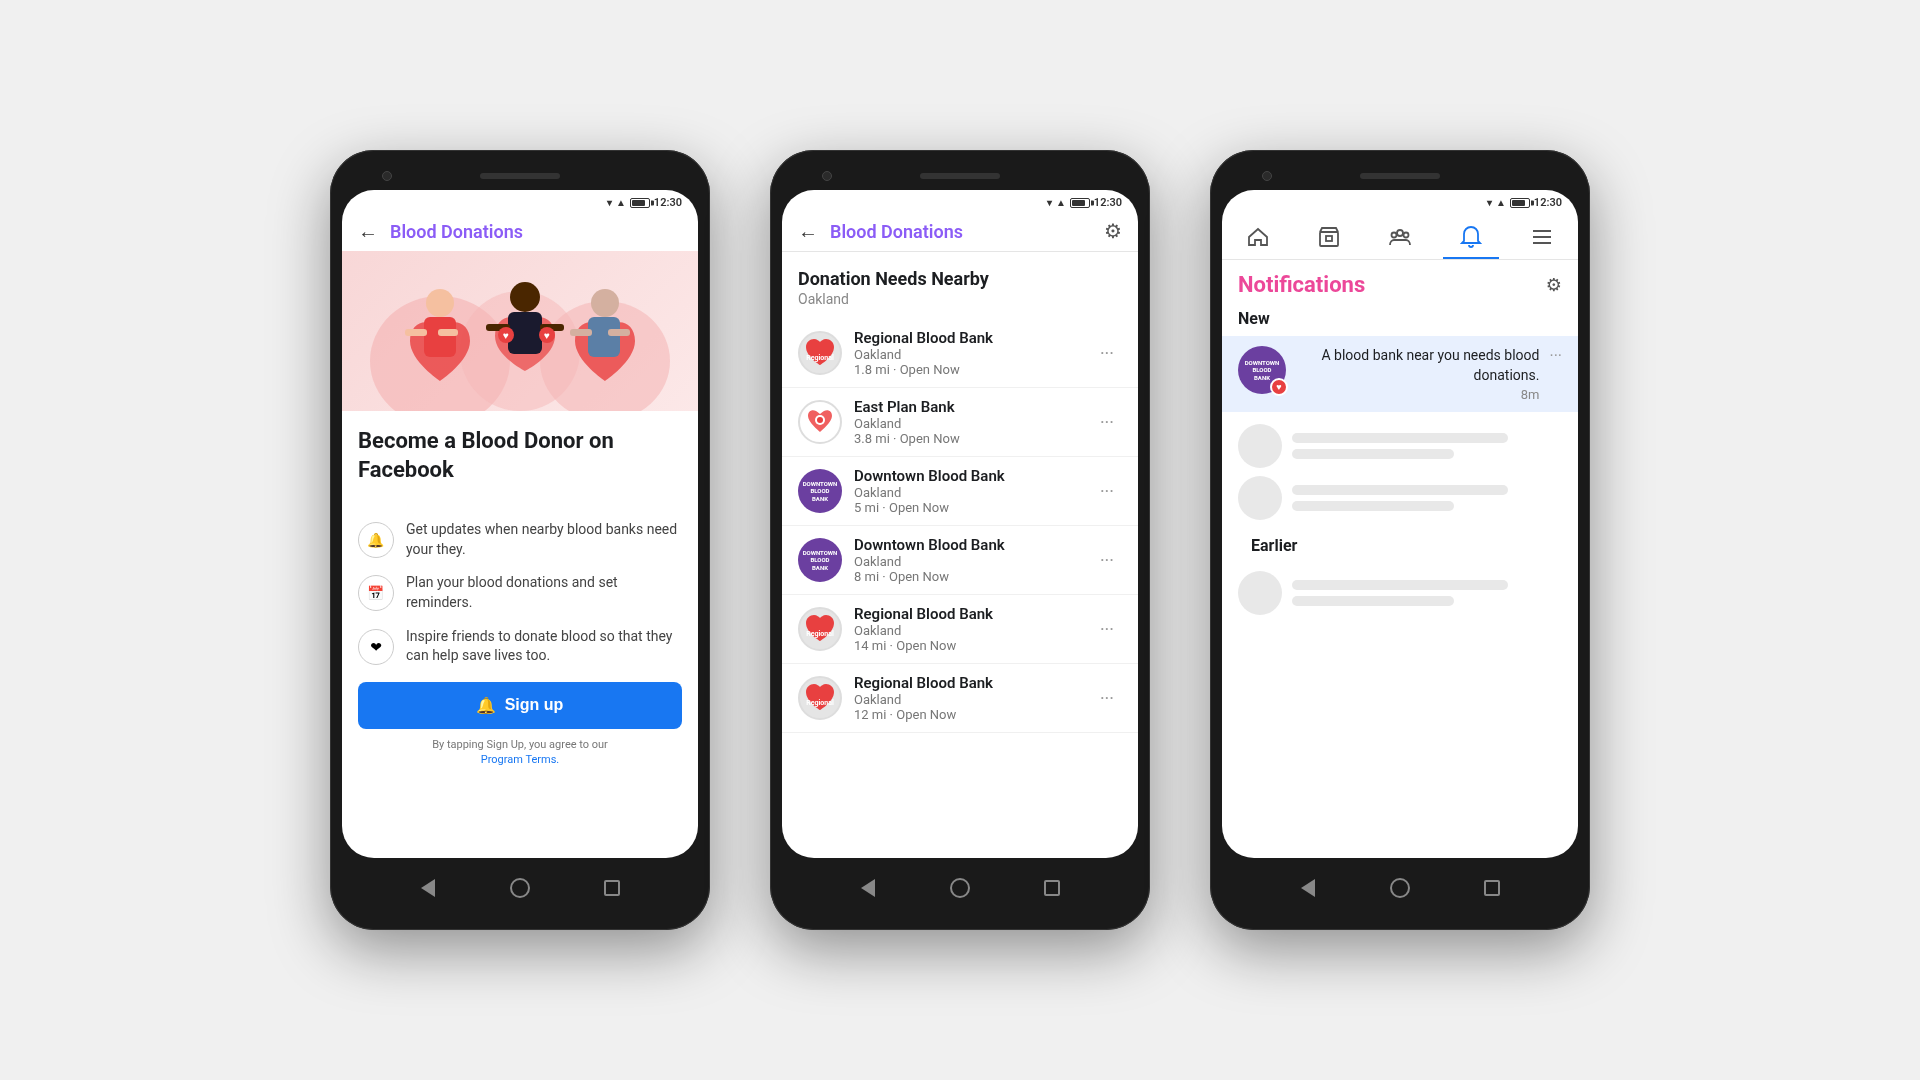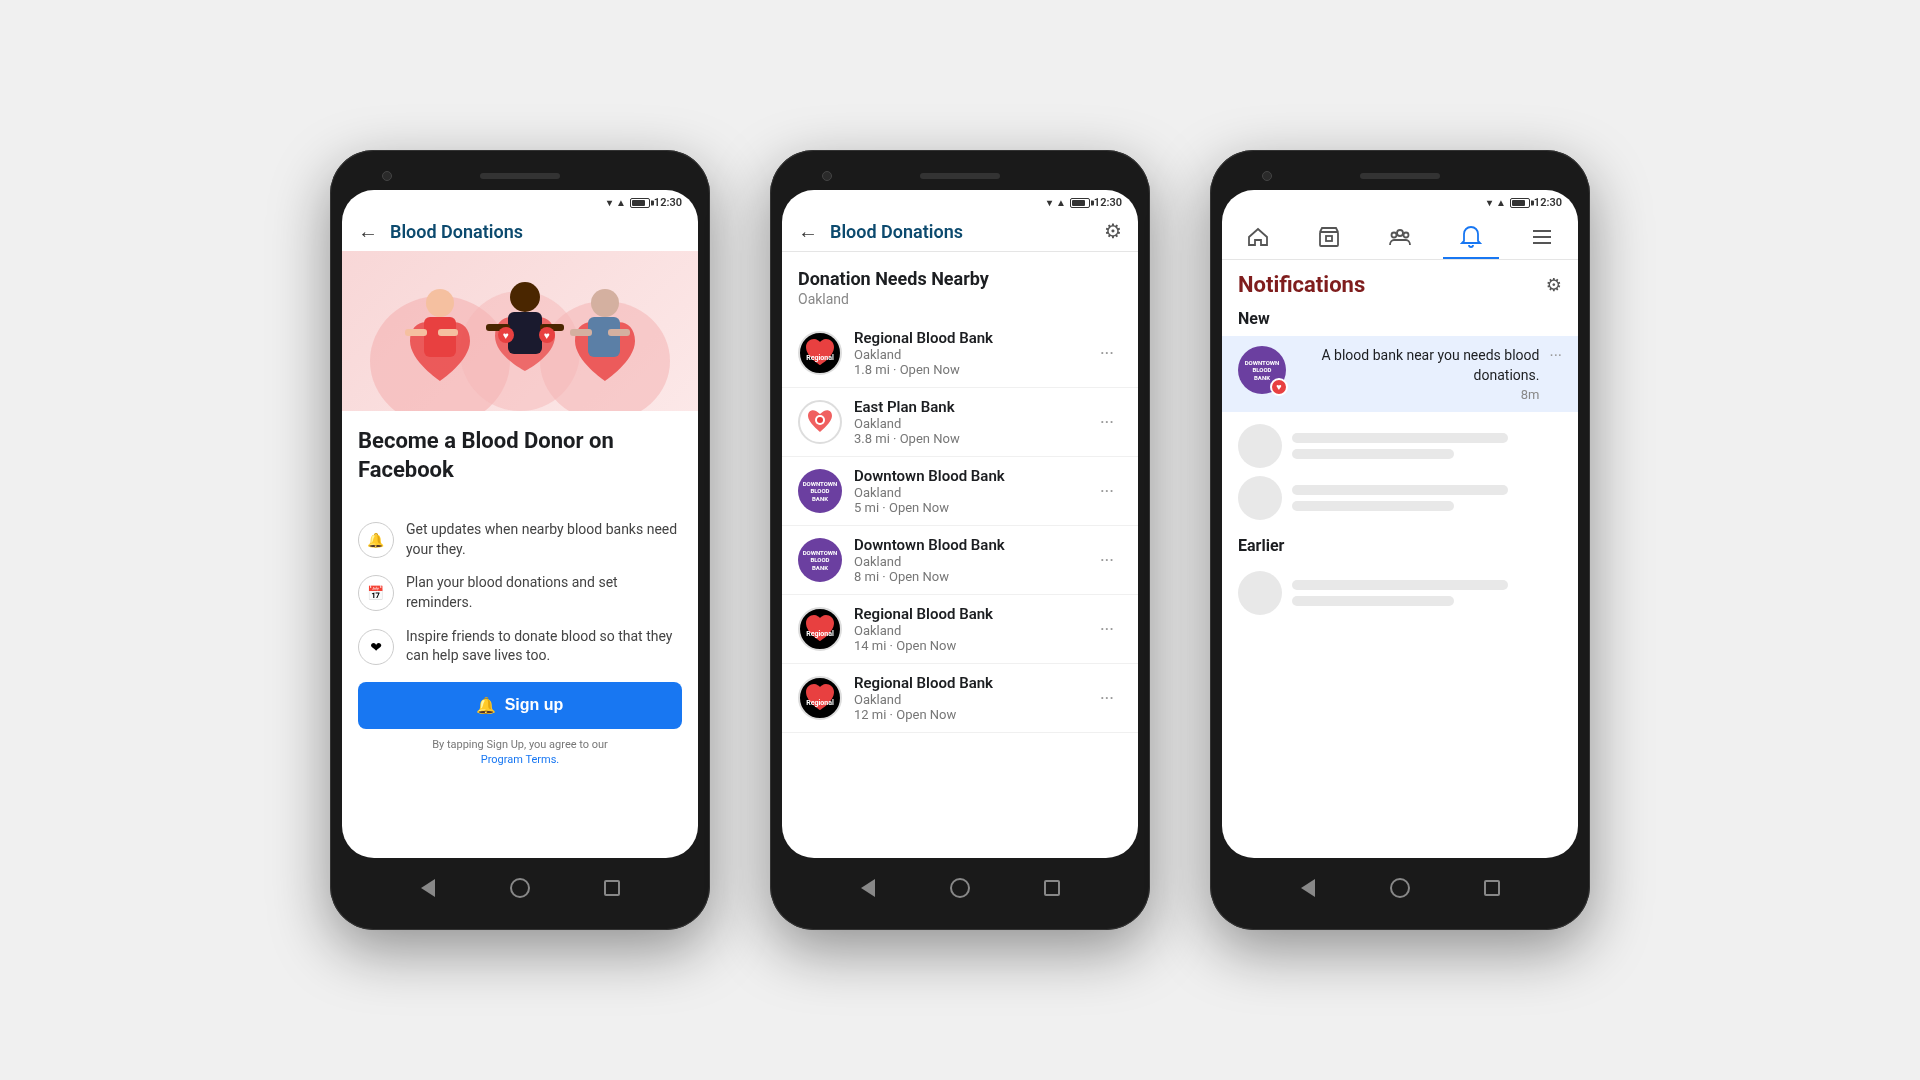--- a/index.html
+++ b/index.html
@@ -139,21 +139,21 @@
     }
 
     
     .screen1-header {
       display: flex;
       align-items: center;
       padding: 8px 16px;
       gap: 12px;
     }
     .back-arrow { font-size: 20px; color: #333; cursor: pointer; }
-    .screen-title { font-size: 18px; font-weight: 600; color: #0c4a6e; }
+    .screen-title { font-size: 18px; font-weight: 600; color: #8b5cf6; }
 
     .hero-illustration {
       width: 100%;
       height: 160px;
       background: linear-gradient(135deg, #f8d7d7 0%, #fce8e8 100%);
       position: relative;
       overflow: hidden;
       display: flex;
       align-items: center;
       justify-content: center;
@@ -262,21 +262,21 @@
       justify-content: center;
       font-size: 9px;
       font-weight: 700;
       color: #fff;
       flex-shrink: 0;
       text-align: center;
       line-height: 1.1;
       border: 2px solid #ddd;
     }
     .bank-logo.regional {
-      background: #000000;
+      background: #e5e5e5;
       color: #e84040;
       border-color: #ddd;
     }
     .bank-logo.east {
       background: #fff;
       border-color: #ddd;
     }
     .bank-logo.downtown {
       background: #6b3fa0;
       font-size: 7px;
@@ -311,21 +311,21 @@
       height: 2px;
       background: #1877f2;
     }
 
     .screen3-header {
       display: flex;
       align-items: center;
       justify-content: space-between;
       padding: 12px 16px 8px;
     }
-    .notif-title { font-size: 22px; font-weight: 700; color: #7f1d1d; }
+    .notif-title { font-size: 22px; font-weight: 700; color: #ec4899; }
     .notif-gear { font-size: 18px; color: #555; cursor: pointer; }
 
     .notif-section-label {
       font-size: 16px;
       font-weight: 700;
       color: #1c1e21;
       padding: 4px 16px 8px;
     }
     .notif-item {
       display: flex;
@@ -393,20 +393,21 @@
       border-radius: 5px;
     }
     .skeleton-line.short { width: 60%; }
     .skeleton-line.medium { width: 80%; }
 
     .earlier-label {
       font-size: 16px;
       font-weight: 700;
       color: #1c1e21;
       padding: 4px 16px 8px;
+      margin-left: 13px;
     }
     .skeleton-earlier {
       padding: 8px 16px;
       display: flex;
       align-items: center;
       gap: 10px;
     }
   </style>
 </head>
 <body>

